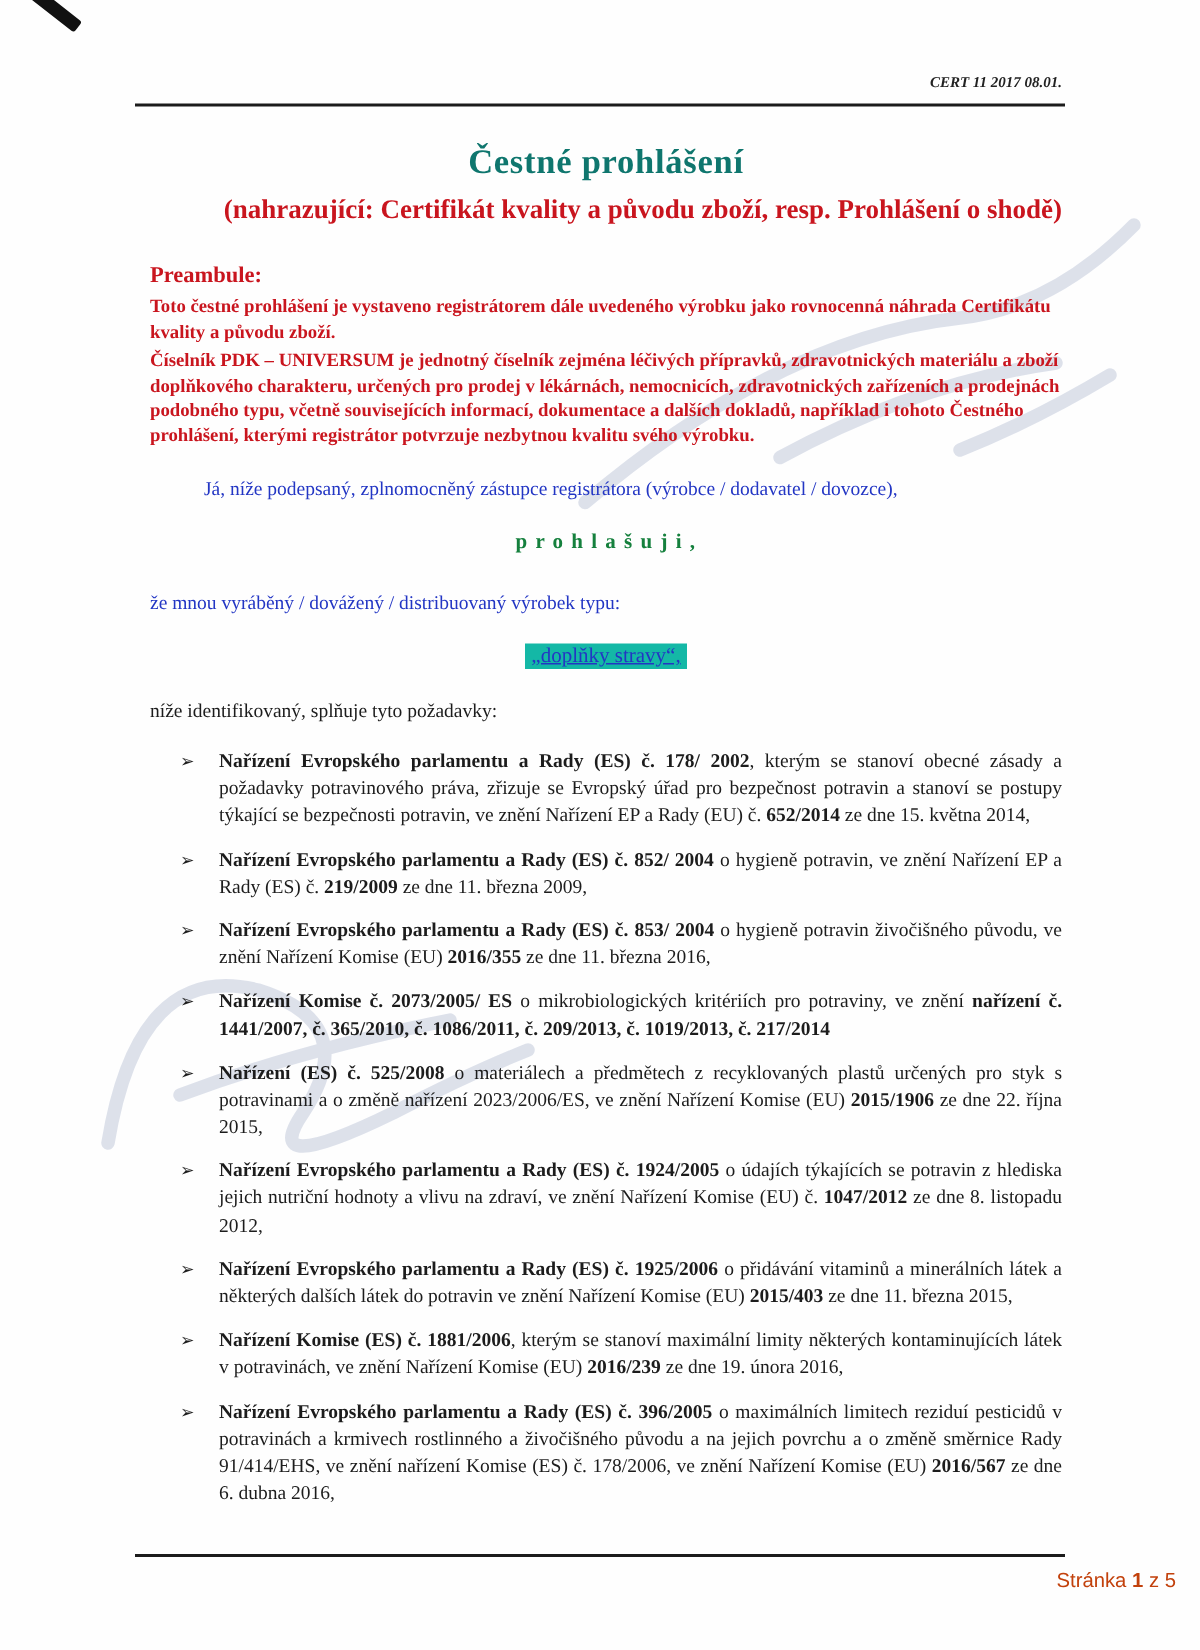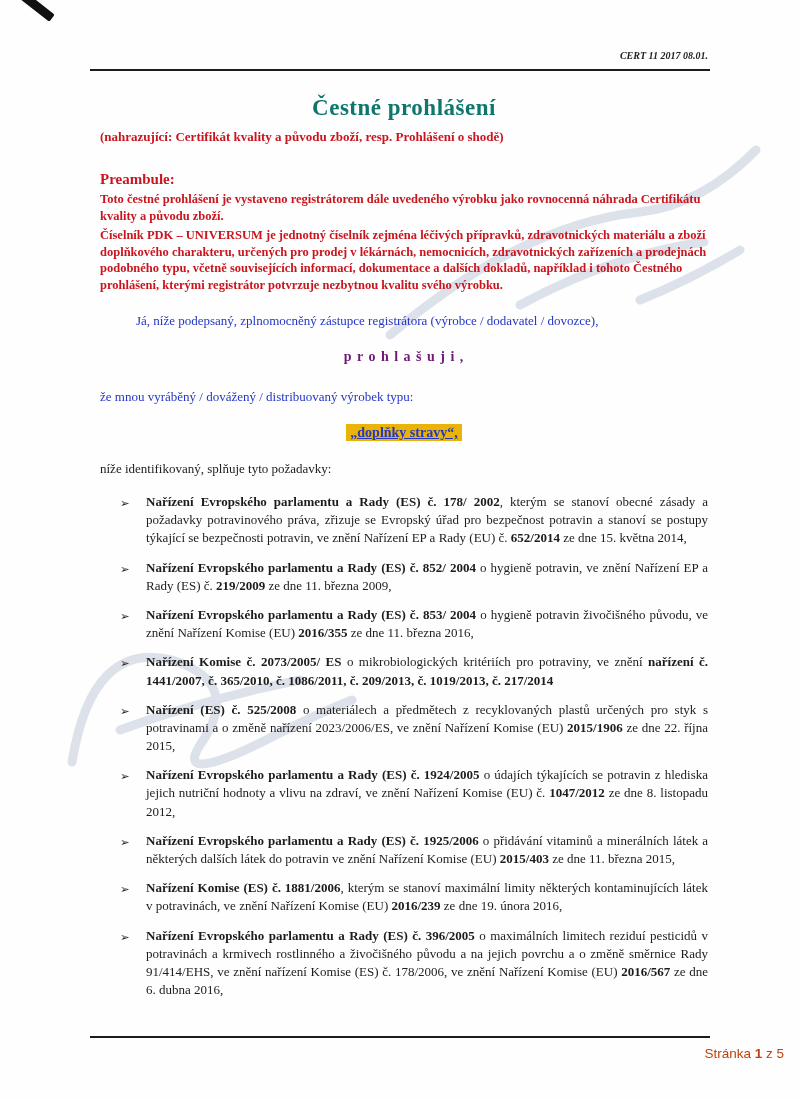--- a/index.html
+++ b/index.html
@@ -35,47 +35,47 @@
   }
   .rule { border-top:2px solid #1c1c1c; }
   .top-rule { margin-left:-10px; margin-right:-2px; }
 
   .title {
     margin-top:24px; text-align:center;
     font-size:23px; font-weight:bold; color:#0f766e;
     letter-spacing:.5px;
   }
   .subtitle {
-    margin-top:8px; text-align:left;
-    font-size:13px; font-weight:bold; color:#c9151e;
+    margin-top:8px; text-align:right;
+    font-size:18px; font-weight:bold; color:#c9151e;
   }
 
   .preamble-heading {
     margin-top:26px; font-size:15px; font-weight:bold; color:#c9151e;
   }
   .red-par {
     margin-top:3px; font-size:12.5px; font-weight:bold; color:#c9151e;
     line-height:1.32; text-align:left;
   }
 
   .blue-intro {
     margin-top:20px; padding-left:36px;
     font-size:13px; color:#2336c4;
   }
   .blue-verb {
     margin-top:20px; text-align:center;
-    font-size:14px; font-weight:bold; color:#701a75; letter-spacing:1px;
+    font-size:14px; font-weight:bold; color:#15803d; letter-spacing:1px;
   }
   .blue-line {
     margin-top:24px; font-size:13px; color:#2336c4;
   }
   .product-type-wrap { margin-top:18px; text-align:center; }
   .product-type {
-    background:#eab308;
-    color:#2336c4; font-weight:bold; font-size:14px;
+    background:#14b8a6;
+    color:#2336c4; font-weight:normal; font-size:14px;
     text-decoration:underline;
     padding:1px 4px;
     margin-top:44px;
   }
 
   .req-intro { margin-top:20px; font-size:13px; color:#1c1c1c; }
 
   .req-list { margin-top:16px; list-style:none; padding-left:20px; }
   .req-item {
     display:flex; align-items:flex-start;

